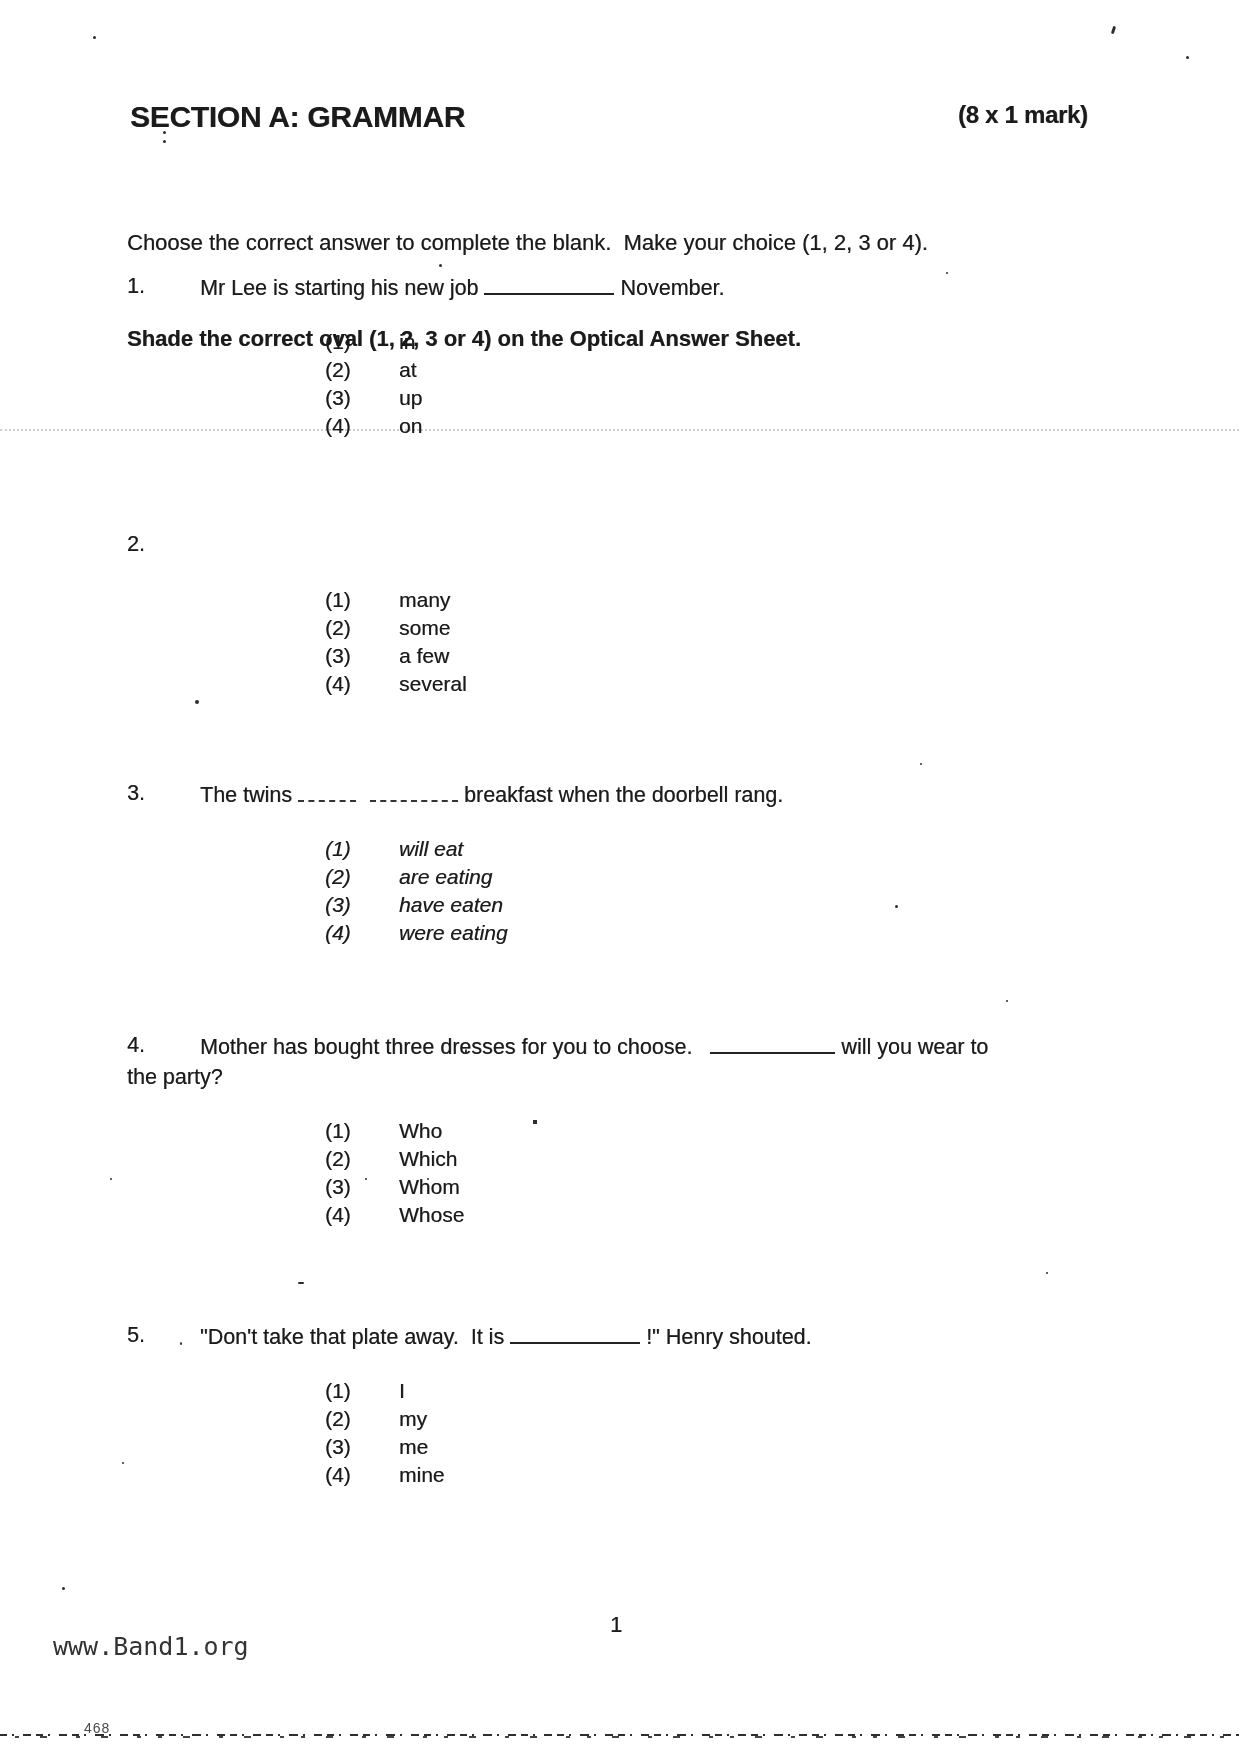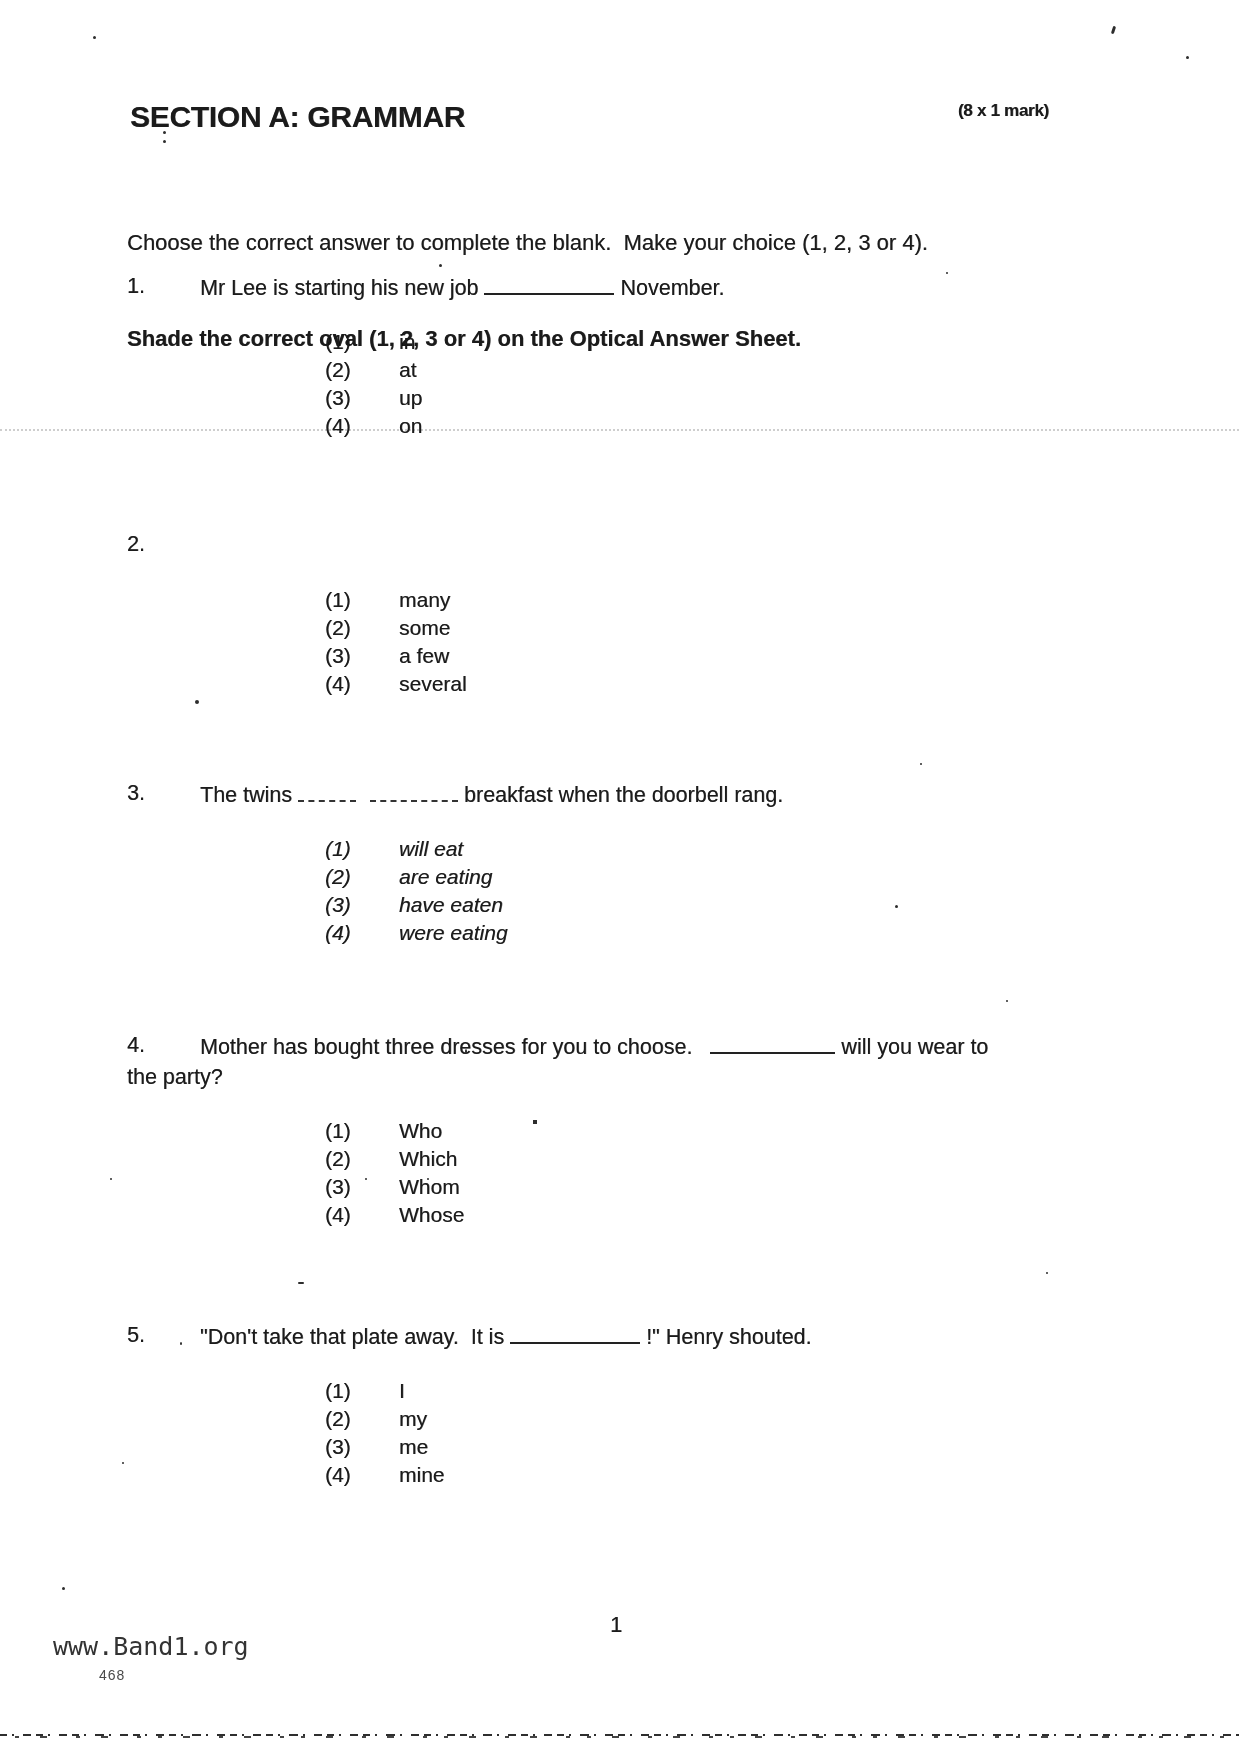--- a/index.html
+++ b/index.html
@@ -13,21 +13,21 @@
     color:#1b1b1b;
   }
   .scan{ text-shadow:0.4px 0.4px 0 rgba(0,0,0,0.55); }
   .abs{ position:absolute; }
 
   .title{
     font-size:30px; font-weight:bold; letter-spacing:-0.3px;
     white-space:pre-wrap;
   }
   .marks{
-    font-size:17px; font-weight:bold; letter-spacing:-0.3px;
+    font-size:24px; font-weight:bold; letter-spacing:-0.3px;
     white-space:pre-wrap;
   }
   .instr{
     font-size:22px; line-height:32px; white-space:pre-wrap; width:990px;
   }
   .instr .bold{ font-weight:bold; }
 
   .q{ width:1080px; }
   .qrow{ position:relative; font-size:21.5px; line-height:30px; }
   .qnum{ position:absolute; left:0; top:0; }
@@ -134,21 +134,21 @@
     </div>
     <div class="opts scan" style="top:57px;">
       <div class="opt"><span class="onum">(1)</span><span>I</span></div>
       <div class="opt"><span class="onum">(2)</span><span>my</span></div>
       <div class="opt"><span class="onum">(3)</span><span>me</span></div>
       <div class="opt"><span class="onum">(4)</span><span>mine</span></div>
     </div>
   </div>
 
   <div class="abs pageno scan" style="left:610px; top:1612px;">1</div>
-  <div class="abs fcode" style="left:84px; top:1667px;margin-left:15px;">468</div>
+  <div class="abs fcode" style="left:84px; top:1720px;">468</div>
   <div class="abs fsite" style="left:53px; top:1632px;">www.Band1.org</div>
 
   <div class="scanline" style="top:1734px;"></div>
 
   <div class="speck" style="left:93px; top:36px; width:3px; height:3px;"></div>
   <div class="speck" style="left:1112px; top:26px; width:3px; height:8px; border-radius:2px; transform:rotate(18deg);"></div>
   <div class="speck" style="left:1186px; top:56px; width:3px; height:3px;"></div>
   <div class="speck" style="left:163px; top:131px; width:3px; height:3px;"></div>
   <div class="speck" style="left:163px; top:140px; width:3px; height:3px;"></div>
   <div class="speck" style="left:439px; top:264px; width:3px; height:3px;"></div>

